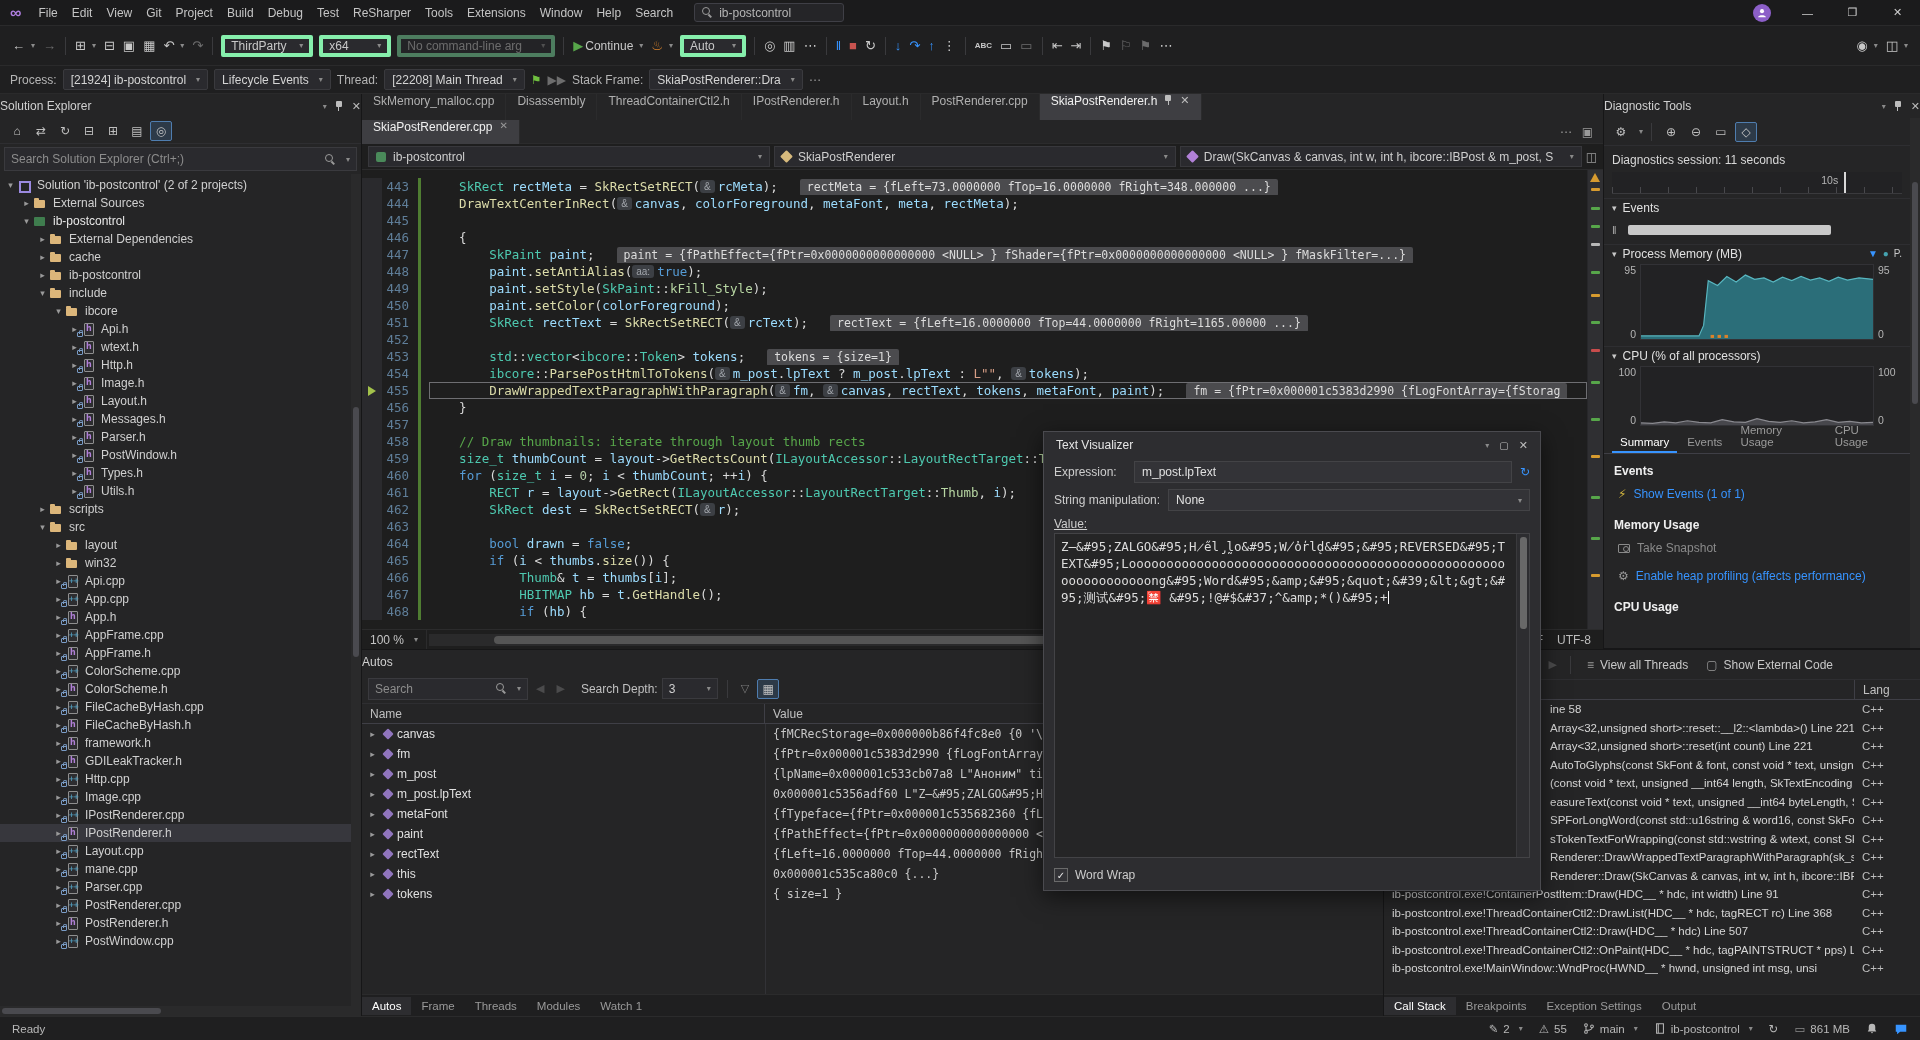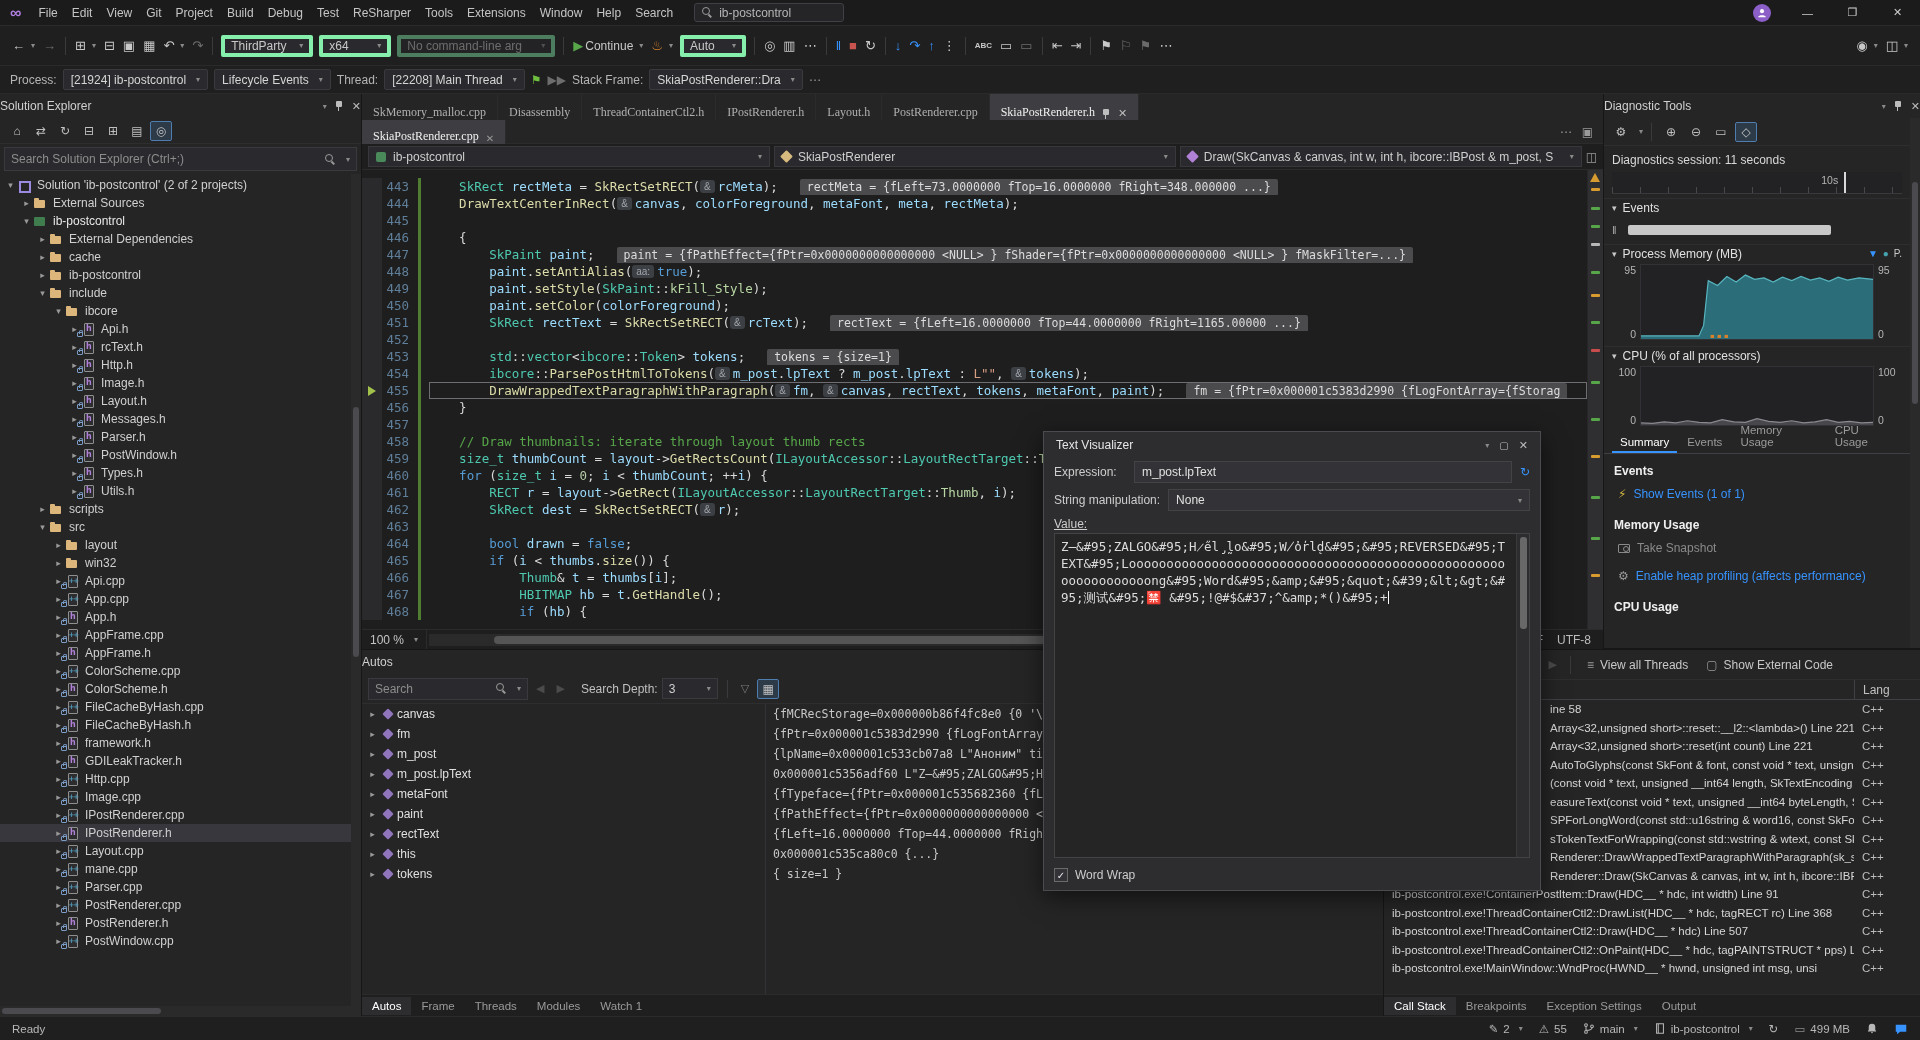--- a/index.html
+++ b/index.html
@@ -69,21 +69,21 @@
   .lockb{position:absolute;left:-4px;bottom:-1px;width:6px;height:5px;border:1px solid #7a9cc6;border-radius:1px;background:#252526;}
   .lockb::before{content:'';position:absolute;left:1px;top:-3px;width:2px;height:3px;border:1px solid #7a9cc6;border-bottom:none;border-radius:2px 2px 0 0;}
   .vscroll{position:absolute;right:0;top:0;width:10px;bottom:0;background:#2a2a2b;}
   .vscroll .th{position:absolute;left:2px;width:6px;background:#4a4a4f;border-radius:3px;}
   .hscroll{height:10px;background:#2a2a2b;position:relative;flex:none;}
   .hscroll .th{position:absolute;top:2px;height:6px;background:#4a4a4f;border-radius:3px;}
 
   
   #editor{left:362px;top:94px;width:1242px;height:555px;background:var(--bg);display:flex;flex-direction:column;border-right:1px solid var(--edge);}
   #tabs1{height:26px;background:#252526;display:flex;align-items:flex-end;flex:none;}
-  .etab{height:26px;padding:0 11px;display:flex;align-items:flex-end;color:#b0b0b0;gap:7px;white-space:nowrap;border-right:1px solid #2b2b2c;font-family:Liberation Serif, serif;}
+  .etab{height:26px;padding:0 11px;display:flex;align-items:flex-start;color:#b0b0b0;gap:7px;white-space:nowrap;border-right:1px solid #2b2b2c;}
   .etab.hl{background:#3e3e42;color:#f0f0f0;}
   #tabs2{height:24px;background:#252526;display:flex;align-items:center;flex:none;border-bottom:1px solid #2b2b2c;}
   #tabs2 .etab{height:24px;background:#3e3e42;color:#f0f0f0;}
   #tabs2-right{margin-left:auto;display:flex;gap:10px;padding:0 10px;color:#9a9a9a;}
   #navbar{height:26px;background:var(--bg);display:flex;align-items:center;gap:4px;padding:2px 6px;flex:none;border-bottom:1px solid #2b2b2c;}
   .navcombo{height:21px;flex:1;background:#2a2a2e;border:1px solid #38383c;display:flex;align-items:center;gap:7px;padding:0 7px;color:#cfcfcf;white-space:nowrap;overflow:hidden;}
   .ic-proj2{width:10px;height:10px;background:#4a8a5a;border-radius:2px;flex:none;}
   .ic-class{width:9px;height:9px;background:#d7ba7d;transform:rotate(45deg);flex:none;border-radius:1px;}
   .ic-method{width:9px;height:9px;background:#b180d7;transform:rotate(45deg);flex:none;border-radius:1px;}
   #codewrap{flex:1;position:relative;overflow:hidden;padding-top:8px;padding-right:16px;}
@@ -457,21 +457,21 @@
         <span class="ti ti-doc ti-h">
           <span class="lockb"></span>
         </span>
         <span>Api.h</span>
       </div>
       <div class="titem" style="padding-left: 68px;">
         <span class="exp">▸</span>
         <span class="ti ti-doc ti-h">
           <span class="lockb"></span>
         </span>
-        <span>rcText.h</span>
+        <span>wtext.h</span>
       </div>
       <div class="titem" style="padding-left: 68px;">
         <span class="exp">▸</span>
         <span class="ti ti-doc ti-h">
           <span class="lockb"></span>
         </span>
         <span>Http.h</span>
       </div>
       <div class="titem" style="padding-left: 68px;">
         <span class="exp">▸</span>
@@ -828,20 +828,24 @@
     <span class="navarrow dimmed">▶</span>
     <span style="margin-left:8px;color:#c0c0c0;">Search Depth:</span>
     <div class="depthcombo">
       <span>3</span>
         <span class="caret">▾</span>
     </div>
     <div class="sep"></div>
     <span class="navarrow">▽</span>
     <span class="ptool act">▦</span>
   </div>
+  <div class="gridhead">
+    <div class="c1">Name</div>
+    <div class="c2">Value</div>
+  </div>
   <div id="autos-rows">
       <div class="arow">
         <div class="nc">
           <span class="exp">▸</span>
           <span class="vic"></span>
           <span>canvas</span>
         </div>
         <div class="vc">{fMCRecStorage=0x000000b86f4fc8e0 {0 '\0', 0 '\0', 0 '\0', 0 '\0', 0 '\0', 0 '\0', 0 '\0', ...}</div>
       </div>
       <div class="arow">
@@ -1181,21 +1185,21 @@
           <path d="M3 1.5h8v11H3z M5 1.5v11" fill="none" stroke="#b8b8b8" stroke-width="1.2"></path>
         </svg>
       <span>ib-postcontrol</span>
       <span class="caret">▾</span>
     </div>
     <div class="sbitem">
         <span>↻</span>
       </div>
     <div class="sbitem">
       <span style="color:#8a8a8a;">▭</span>
-      <span>499 MB</span>
+      <span>861 MB</span>
     </div>
     <div class="sbitem">
       <svg width="12" height="13" viewBox="0 0 14 14">
           <path d="M7 1.5a3.8 3.8 0 0 0-3.8 3.8v3.2L2 10.5h10l-1.2-2V5.3A3.8 3.8 0 0 0 7 1.5z" fill="#b8b8b8"></path>
           <rect x="6" y="11" width="2" height="1.6" rx=".8" fill="#b8b8b8"></rect>
         </svg>
     </div>
     <div class="sbitem">
       <svg width="14" height="14" viewBox="0 0 16 16">
           <path d="M2 3h12v8H7l-3.5 3v-3H2z" fill="#3794ff"></path>

